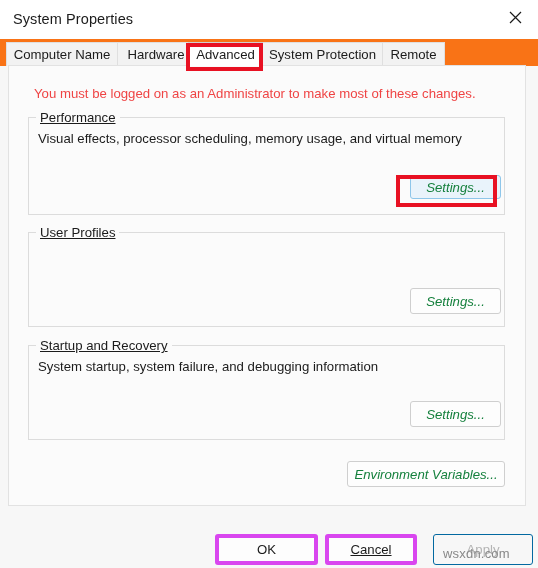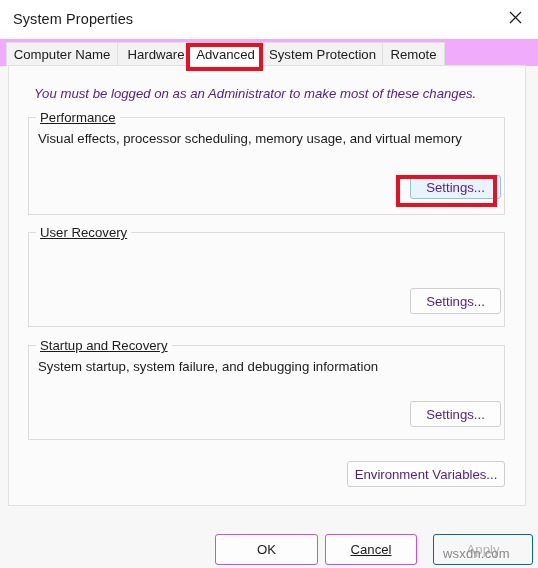--- a/index.html
+++ b/index.html
@@ -47,21 +47,21 @@
     justify-content: center;
     cursor: default;
   }
   #close-button svg { display: block; }
 
   
   #tabstrip {
     position: absolute;
     left: 0; top: 39px;
     width: 538px; height: 27px;
-    background: #f0abfc;
+    background: #f97316;
   }
   .tab {
     position: absolute;
     top: 3px;
     height: 24px;
     display: flex;
     align-items: center;
     justify-content: center;
     font-size: 13.2px;
     color: #1b1b1b;
@@ -87,23 +87,22 @@
     width: 518px; height: 441px;
     background: #fbfbfb;
     border: 1px solid #e2e2e2;
     box-sizing: border-box;
   }
 
   #admin-note {
     position: absolute;
     left: 25px; top: 20px;
     font-size: 13.2px;
-    color: #4c1d95;
-    white-space: nowrap;
-    font-style: italic;
+    color: #ef4444;
+    white-space: nowrap;
   }
 
   
   .groupbox {
     position: absolute;
     border: 1px solid #dcdcdc;
     box-sizing: border-box;
     background: transparent;
   }
   .group-legend {
@@ -128,27 +127,28 @@
 
   
   .btn {
     position: absolute;
     box-sizing: border-box;
     background: #fdfdfd;
     border: 1px solid #cfcfcf;
     border-radius: 3px;
     font-family: "Liberation Sans", sans-serif;
     font-size: 13.2px;
-    color: #4c1d95;
+    color: #15803d;
     display: flex;
     align-items: center;
     justify-content: center;
     white-space: nowrap;
     cursor: default;
     padding: 3px;
+    font-style: italic;
   }
   .btn.hovered {
     background: #e9f3fb;
     border: 1px solid #8ec6ea;
   }
 
   
   .redbox {
     position: absolute;
     border: 4px solid #e81123;
@@ -156,21 +156,21 @@
     pointer-events: none;
     z-index: 10;
   }
 
   
   .footer-btn {
     position: absolute;
     box-sizing: border-box;
     height: 31px;
     background: #fdfdfd;
-    border: 1px solid #d946ef;
+    border: 4px solid #d946ef;
     border-radius: 3px;
     font-size: 13.2px;
     color: #1b1b1b;
     display: flex;
     align-items: center;
     justify-content: center;
     cursor: default;
   }
   .footer-btn.disabled {
     color: #b4b4b4;
@@ -230,21 +230,21 @@
 
     <div class="groupbox" style="left:19px; top:51px; width:477px; height:98px;">
       <div class="group-legend">Performance</div>
       <div class="group-desc">Visual effects, processor scheduling, memory usage, and virtual memory</div>
       <button class="btn hovered" style="left:381px; top:57px; width:91px; height:24px;">
         <span>Settings...</span>
       </button>
     </div>
 
     <div class="groupbox" style="left:19px; top:166px; width:477px; height:95px;">
-      <div class="group-legend">User Recovery</div>
+      <div class="group-legend">User Profiles</div>
       <button class="btn" style="left:381px; top:55px; width:91px; height:26px;">
         <span>Settings...</span>
       </button>
     </div>
 
     <div class="groupbox" style="left:19px; top:279px; width:477px; height:95px;">
       <div class="group-legend">Startup and Recovery</div>
       <div class="group-desc">System startup, system failure, and debugging information</div>
       <button class="btn" style="left:381px; top:55px; width:91px; height:26px;">
         <span>Settings...</span>

